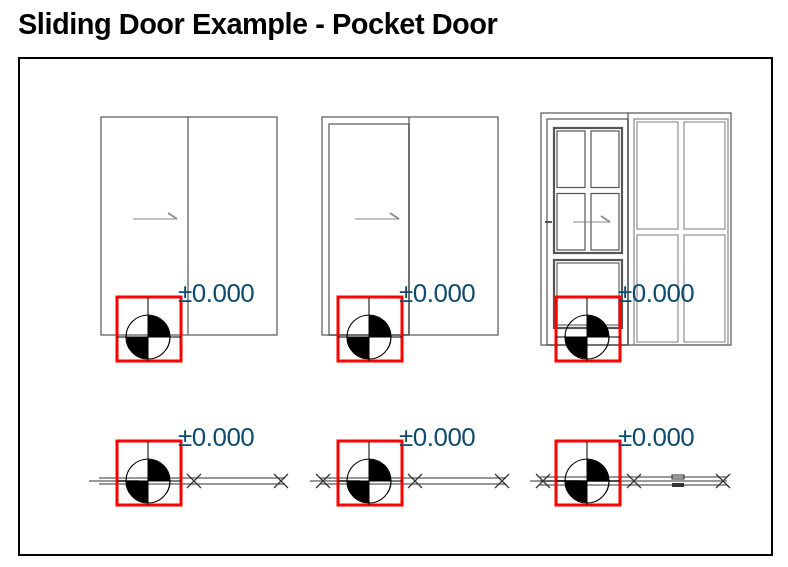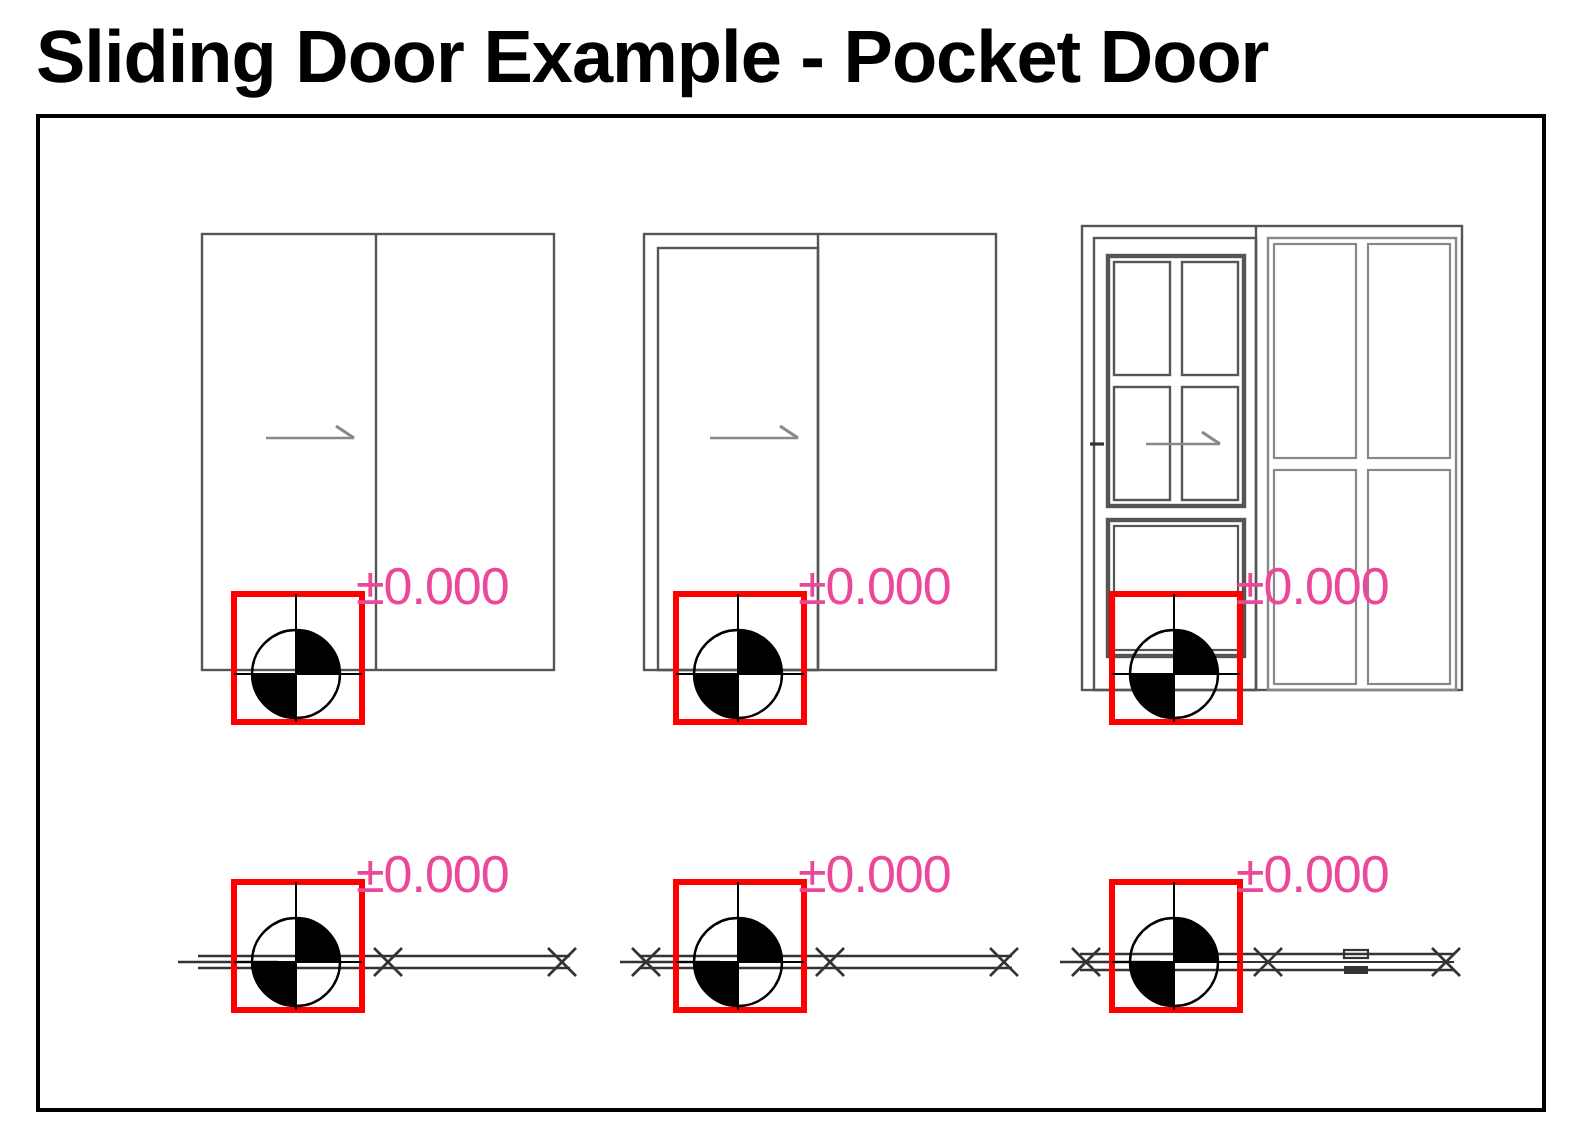--- a/index.html
+++ b/index.html
@@ -11,21 +11,21 @@
     width: 788px;
     height: 567px;
     position: relative;
     font-family: "Liberation Sans", sans-serif;
     overflow: hidden;
   }
   #page-title {
     position: absolute;
     left: 18px;
     top: 8px;
-    font-size: 37px;
+    font-size: 29px;
     font-weight: bold;
     letter-spacing: -0.5px;
     color: #000000;
     white-space: nowrap;
     font-family: "Liberation Sans", sans-serif;
   }
   #drawing-frame {
     position: absolute;
     left: 18px;
     top: 57px;
@@ -39,21 +39,21 @@
     position: absolute;
     left: 0;
     top: 0;
     width: 788px;
     height: 567px;
     pointer-events: none;
   }
   .level-label {
     position: absolute;
     font-size: 26px;
-    color: #ec4899;
+    color: #0c4a6e;
     white-space: nowrap;
     font-family: "Liberation Sans", sans-serif;
     letter-spacing: -0.5px;
   }
 </style>
 </head>
 <body>
 
 <div id="page-title">Sliding Door Example - Pocket Door</div>
 

